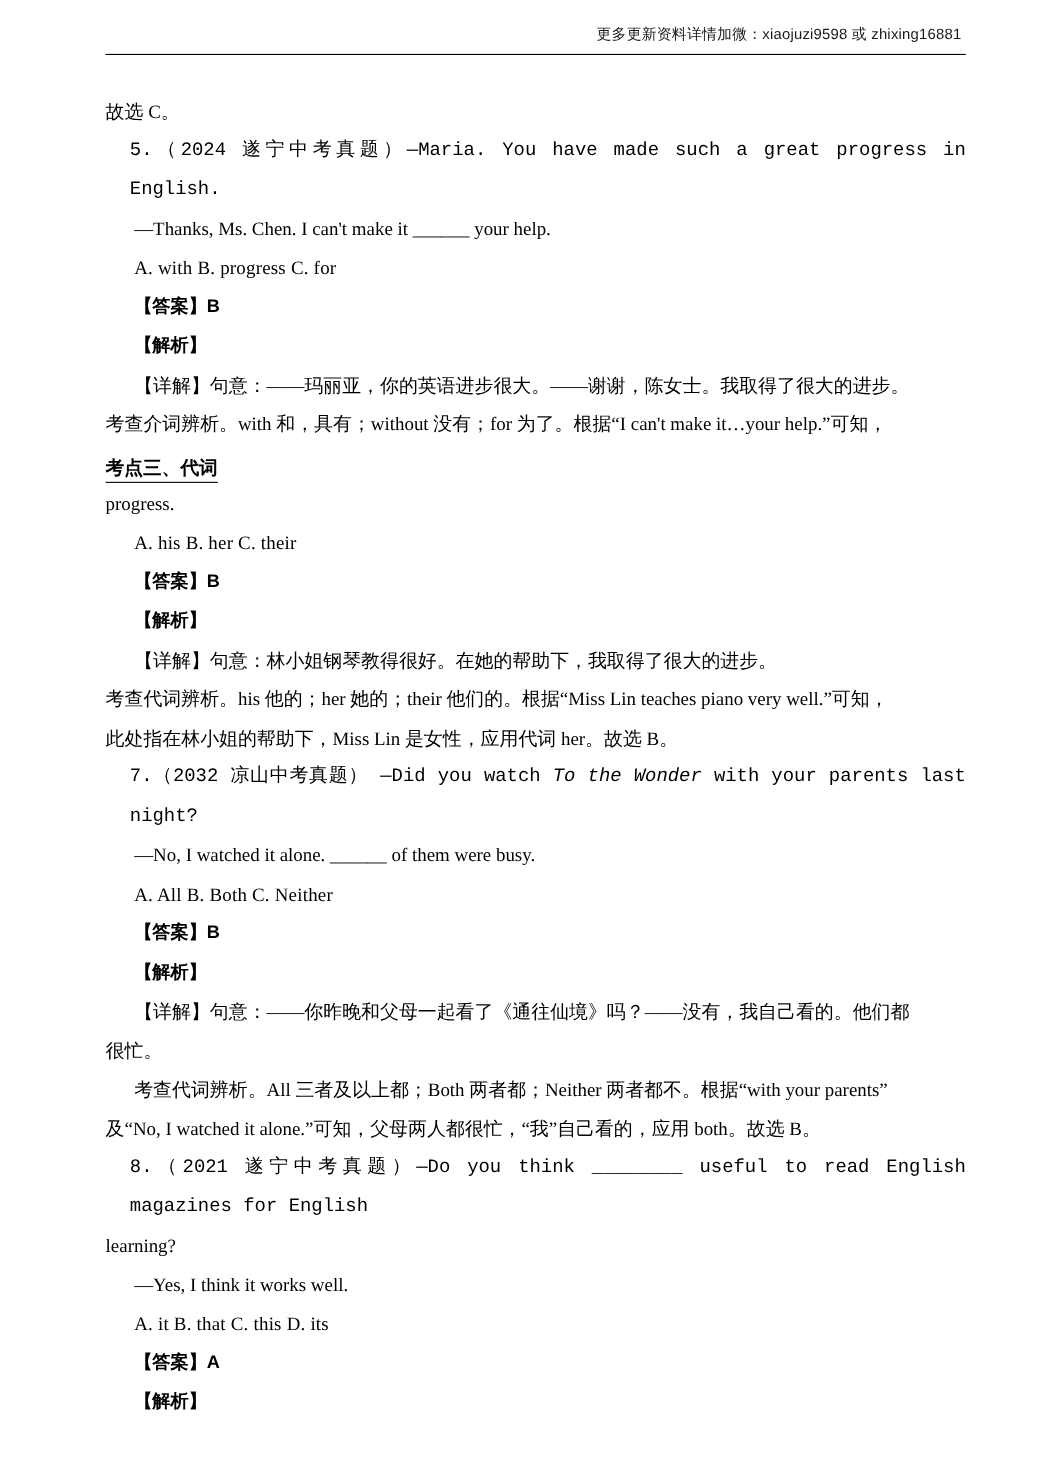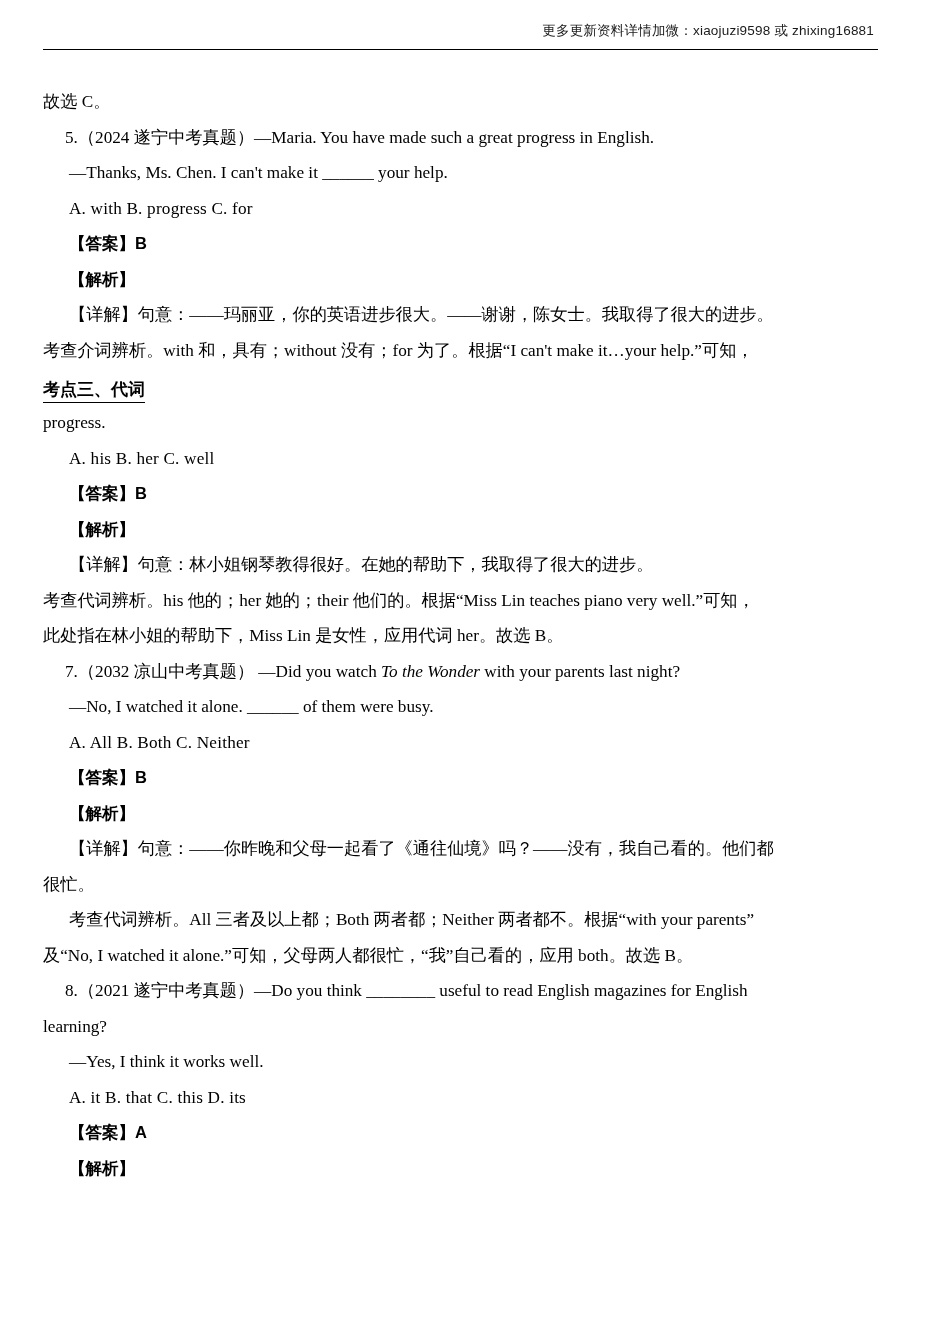--- a/index.html
+++ b/index.html
@@ -11,21 +11,21 @@
     width: 950px;
     min-height: 1344px;
     font-family: "Liberation Serif", serif;
     color: #000000;
   }
   .page {
     position: relative;
     width: 950px;
     min-height: 1344px;
     box-sizing: border-box;
-    padding: 22px 72px 40px 43px;
+    padding: 22px 72px 40px 96px;
   }
   .header {
     text-align: right;
     font-family: "Liberation Sans", sans-serif;
     font-size: 13.5px;
     color: #1a1a1a;
     letter-spacing: 0.2px;
     padding-right: 4px;
   }
   .header-rule {
@@ -34,21 +34,21 @@
     margin: 9px 0 34px 0;
   }
   p {
     margin: 0 0 0 0;
     font-size: 17.2px;
     line-height: 35.5px;
     text-align: justify;
   }
   .indent1 { text-indent: 0; }
   .indent2 { padding-left: 26px; }
-  .indent-q { padding-left: 22px; }
+  .indent-q { padding-left: 22px; font-family: Liberation Mono, monospace; }
   .section-title {
     display: inline-block;
     font-family: "Liberation Sans", sans-serif;
     font-weight: bold;
     font-size: 17px;
     border-bottom: 1.4px solid #000;
     padding-bottom: 1px;
     margin: 6px 12px 2px 0;
   }
   .bracket {
@@ -75,21 +75,21 @@
   <p class="indent2 opts">A. with  B. progress      C. for</p>
   <p class="indent2 bracket">【答案】B</p>
   <p class="indent2 bracket">【解析】</p>
   <p class="indent2">【详解】句意：——玛丽亚，你的英语进步很大。——谢谢，陈女士。我取得了很大的进步。</p>
   <p class="indent1">考查介词辨析。with 和，具有；without 没有；for 为了。根据“I can't make it…your help.”可知，</p>
 
   <div class="spacer-sm"></div>
   <div class="section-title">考点三、代词</div>
 
   <p class="indent1">progress.</p>
-  <p class="indent2 opts">A. his     B. her     C. well</p>
+  <p class="indent2 opts">A. his     B. her     C. their</p>
   <p class="indent2 bracket">【答案】B</p>
   <p class="indent2 bracket">【解析】</p>
   <p class="indent2">【详解】句意：林小姐钢琴教得很好。在她的帮助下，我取得了很大的进步。</p>
   <p class="indent1">考查代词辨析。his 他的；her 她的；their 他们的。根据“Miss Lin teaches piano very well.”可知，</p>
   <p class="indent1">此处指在林小姐的帮助下，Miss Lin 是女性，应用代词 her。故选 B。</p>
 
   <p class="indent-q">
     <span>7.（2032 凉山中考真题）  —Did you watch </span><span class="ital">To the Wonder</span><span> with your parents last night?</span>
   </p>
   <p class="indent2">—No, I watched it alone. ______ of them were busy.</p>

